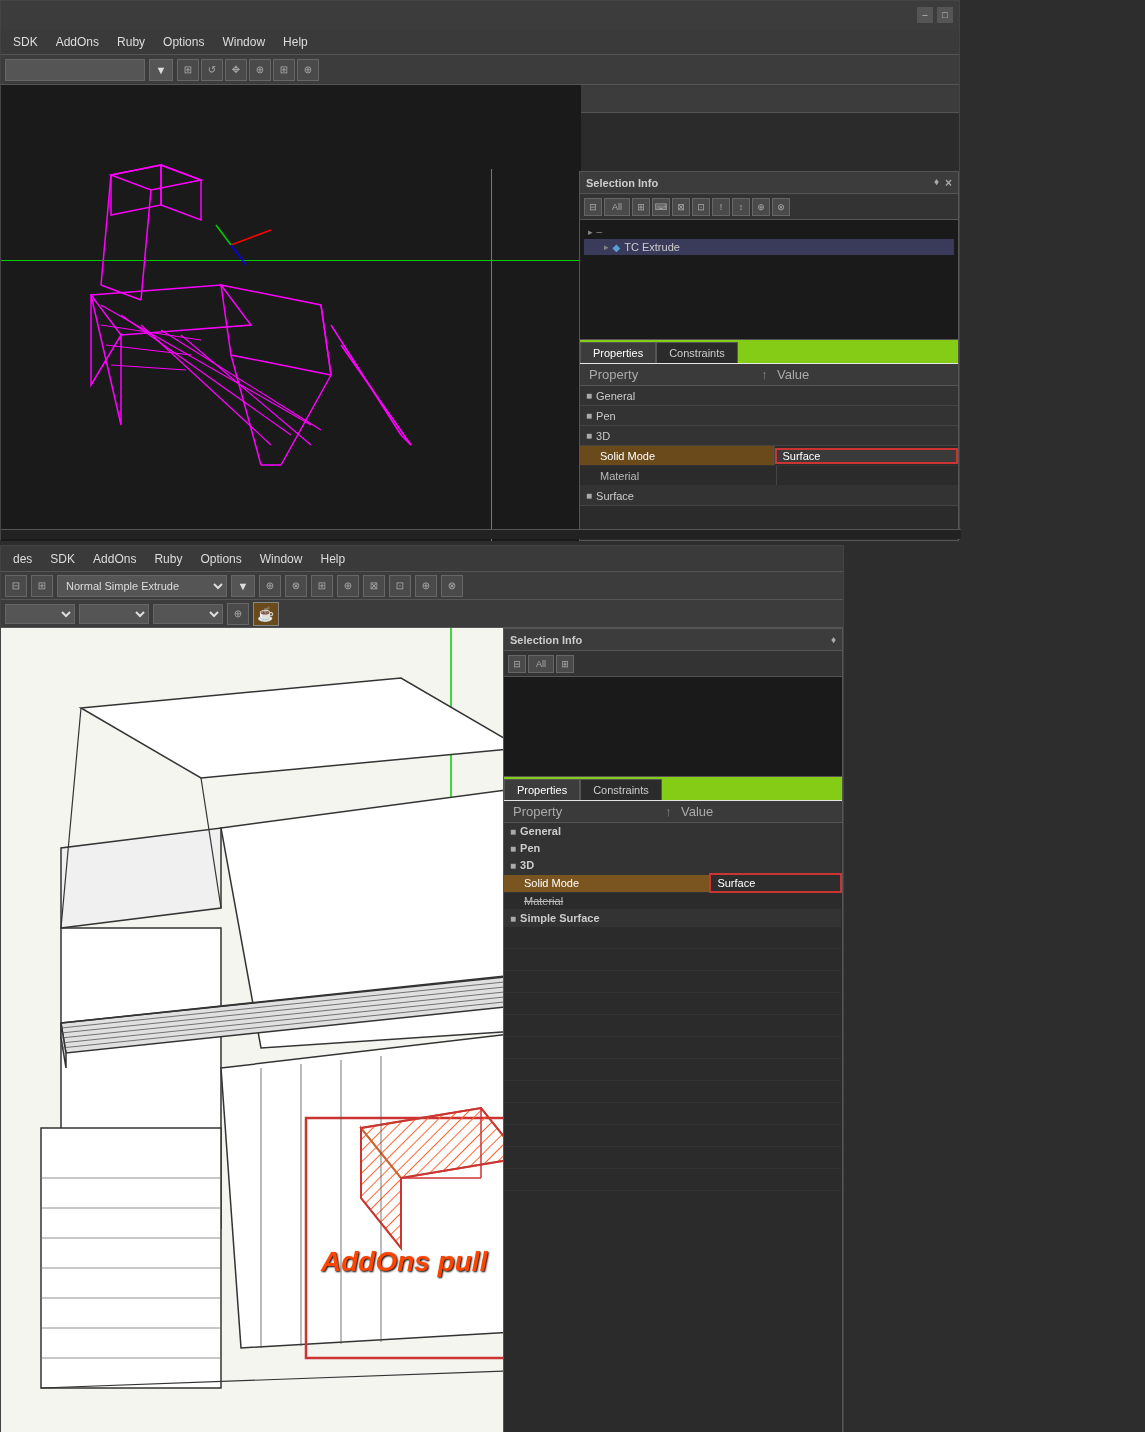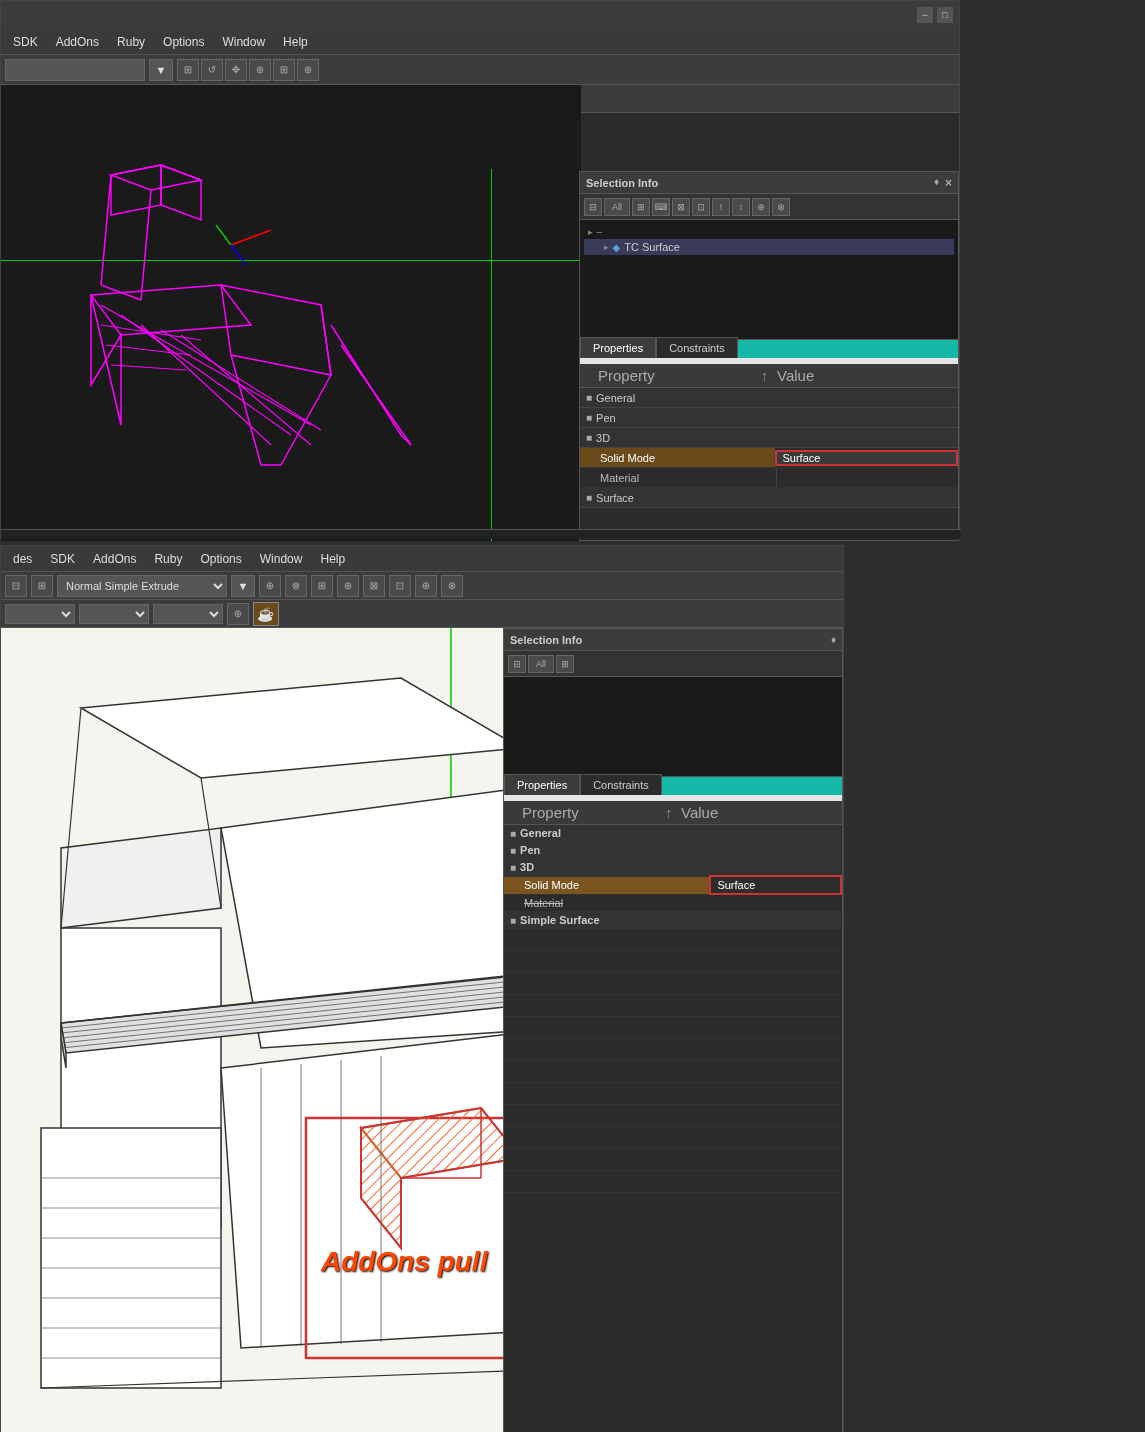--- a/index.html
+++ b/index.html
@@ -174,45 +174,45 @@
       font-size: 11px;
     }
     .tree-item-selected {
       background: #3a3a5a;
     }
     .tree-arrow { color: #888; font-size: 9px; }
     .tree-icon { color: #5a9fd4; font-size: 10px; }
 
     .props-tabs {
       height: 24px;
-      background: #14b8a6;
+      background: #84cc16;
       display: flex;
       align-items: flex-end;
-      border-bottom: 6px solid #e5e5e5;
+      border-bottom: 1px solid #e5e5e5;
     }
     .props-tab {
       padding: 4px 12px;
       font-size: 11px;
       cursor: pointer;
       border: 1px solid #555;
       border-bottom: none;
       background: #2b2b2b;
       color: #ccc;
     }
     .props-tab.active {
       background: #3c3c3c;
       color: #fff;
     }
 
     .props-header-row {
       display: flex;
       background: #3a3a3a;
       border-bottom: 1px solid #555;
-      padding: 3px 18px;
-      font-size: 15px;
+      padding: 3px 9px;
+      font-size: 13px;
       color: #aaa;
     }
     .props-col-prop { flex: 1; }
     .props-col-sort { width: 16px; color: #888; }
     .props-col-val { flex: 1; }
 
     .props-section {
       padding: 2px 6px;
       font-size: 11px;
       background: #333;
@@ -469,21 +469,21 @@
     </div>
     <div class="sel-tree-area">
       <div class="tree-item">
         <span class="tree-arrow">▸</span>
         <span style="color:#888;font-size:10px;">–</span>
       </div>
       <div class="tree-item tree-item-selected">
         <span style="width:12px;"></span>
         <span class="tree-arrow">▸</span>
         <span class="tree-icon">◆</span>
-        <span>TC Surface</span>
+        <span>TC Extrude</span>
       </div>
     </div>
 
     <div class="props-tabs">
       <div class="props-tab active">Properties</div>
       <div class="props-tab">Constraints</div>
     </div>
 
     <div class="props-header-row">
       <span class="props-col-prop">Property</span>

